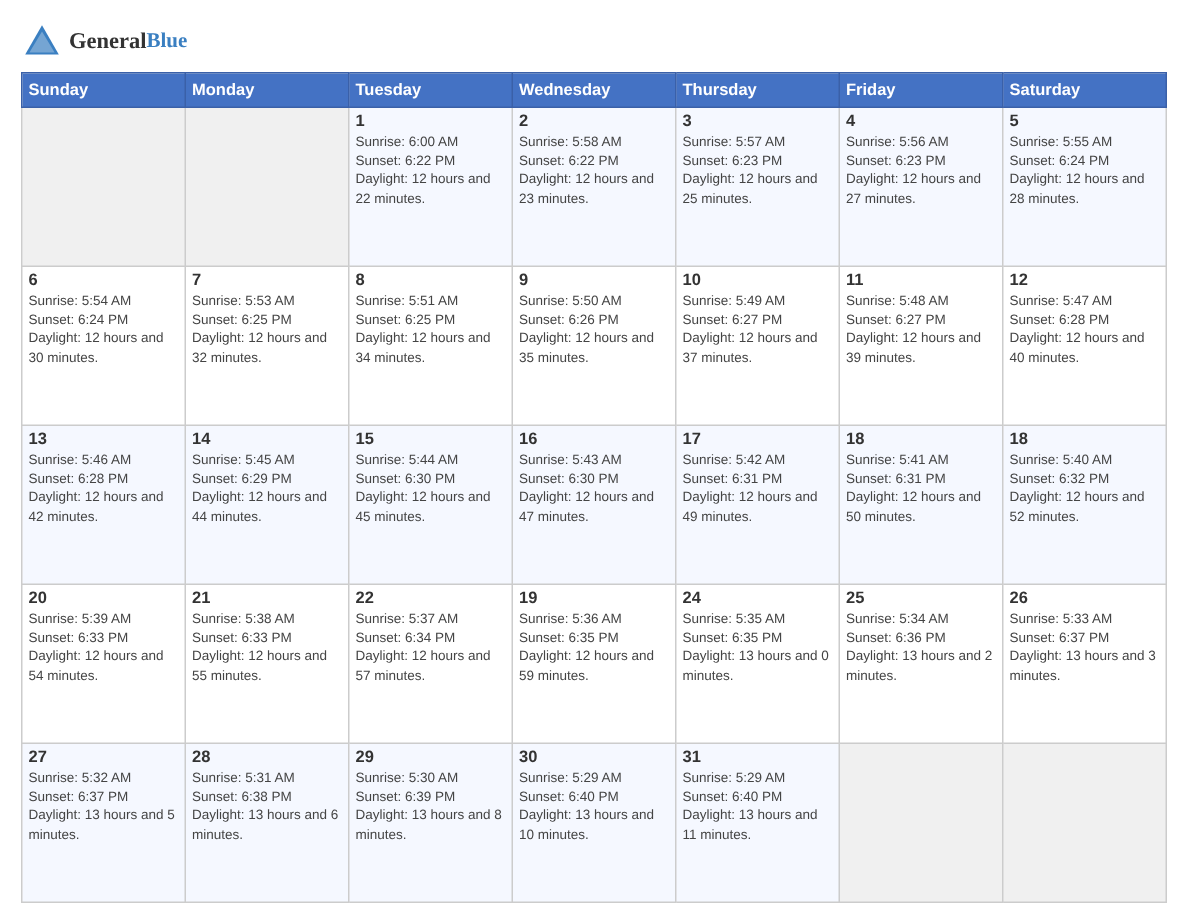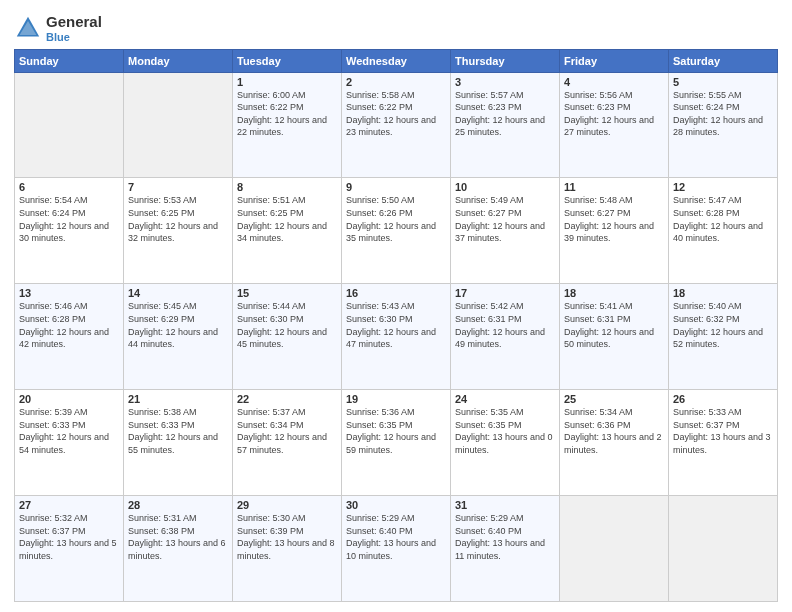--- a/index.html
+++ b/index.html
@@ -24,30 +24,31 @@
       margin-bottom: 6px;
     }
     .logo {
       display: flex;
       align-items: center;
       gap: 4px;
       margin-top: 4px;
     }
     .logo-text {
       display: flex;
-      flex-direction: column;
+      flex-direction: row;
       line-height: 1.1;
+      font-family: Liberation Serif, serif;
     }
     .logo-general {
       font-size: 15px;
       font-weight: bold;
       color: #333;
     }
     .logo-blue {
-      font-size: 11px;
+      font-size: 14px;
       font-weight: bold;
       color: #3a7fc1;
     }
     .logo-icon {
       width: 28px;
       height: 28px;
     }
     .title-block {
       text-align: right;
     }

